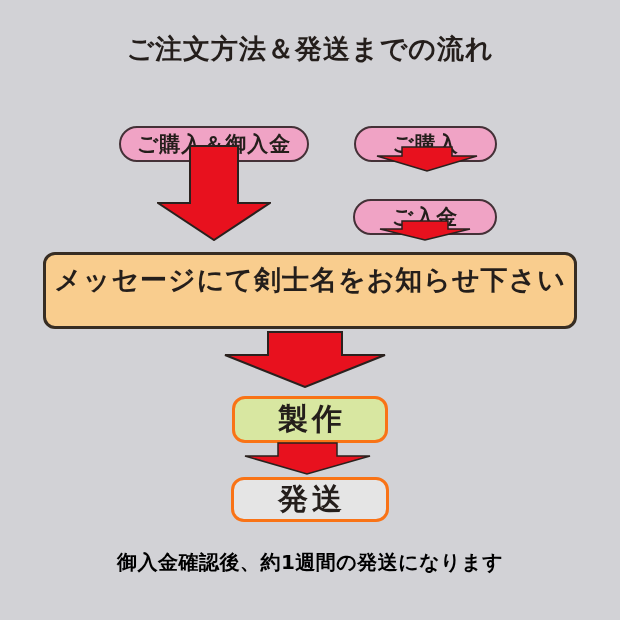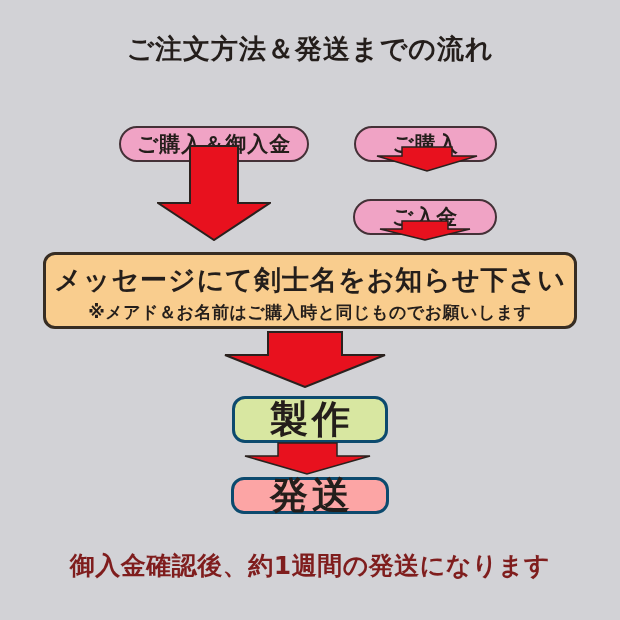--- a/index.html
+++ b/index.html
@@ -52,60 +52,61 @@
   .arrow-gb   { left:244px; top:442px; }
   .msgbox {
     position:absolute;
     left:43px; top:252px;
     width:534px; height:77px;
     box-sizing:border-box;
     background:#f9cd8e;
     border:3px solid #372d23;
     border-radius:12px;
     text-align:center;
+    font-family:Liberation Mono, monospace;
   }
   .msgbox .line1 {
     margin-top:7px;
     font-size:27px;
     font-weight:600;
     letter-spacing:1px;
     color:#241e1b;
   }
   .msgbox .line2 {
     margin-top:3px;
     font-size:17px;
     font-weight:600;
     letter-spacing:0.5px;
     color:#241e1b;
   }
   .stepbox {
     position:absolute;
     box-sizing:border-box;
-    border:3px solid #0c4a6e;
+    border:3px solid #f97316;
     border-radius:13px;
     display:flex;
     align-items:center;
     justify-content:center;
-    font-size:38px;
+    font-size:30px;
     font-weight:600;
     letter-spacing:4px;
     color:#241e1b;
   }
   .stepbox span { margin-left:4px; } 
   .step-production { left:232px; top:396px; width:156px; height:47px; background:#d8e7a1; }
-  .step-shipping   { left:231px; top:477px; width:158px; height:37px; background:#fca5a5; }
+  .step-shipping   { left:231px; top:477px; width:158px; height:45px; background:#e5e5e5; }
   .footer {
     position:absolute;
     top:549px; left:0;
     width:620px;
     text-align:center;
-    font-size:25px;
+    font-size:20px;
     font-weight:600;
     letter-spacing:0.5px;
-    color:#7f1d1d;
+    color:#000000;
   }
 </style>
 </head>
 <body>
 
 <div class="canvas">
 
   <div class="title">ご注文方法＆発送までの流れ</div>
 
   <div class="pill pill-a">
@@ -131,21 +132,20 @@
   </div>
 
   <div class="arrow arrow-r2">
     <svg width="92" height="21" viewBox="0 0 92 21">
       <polygon points="23,1 69,1 69,9 91,9 46,20 1,9 23,9" fill="#e8111e" stroke="#2a211e" stroke-width="1.5" stroke-linejoin="miter"></polygon>
     </svg>
   </div>
 
   <div class="msgbox">
     <div class="line1">メッセージにて剣士名をお知らせ下さい</div>
-    <div class="line2">※メアド＆お名前はご購入時と同じものでお願いします</div>
   </div>
 
   <div class="arrow arrow-wide">
     <svg width="162" height="57" viewBox="0 0 162 57">
       <polygon points="44,1 118,1 118,24 161,24 81,56 1,24 44,24" fill="#e8111e" stroke="#2a211e" stroke-width="2" stroke-linejoin="miter"></polygon>
     </svg>
   </div>
 
   <div class="stepbox step-production">
     <span>製作</span>

